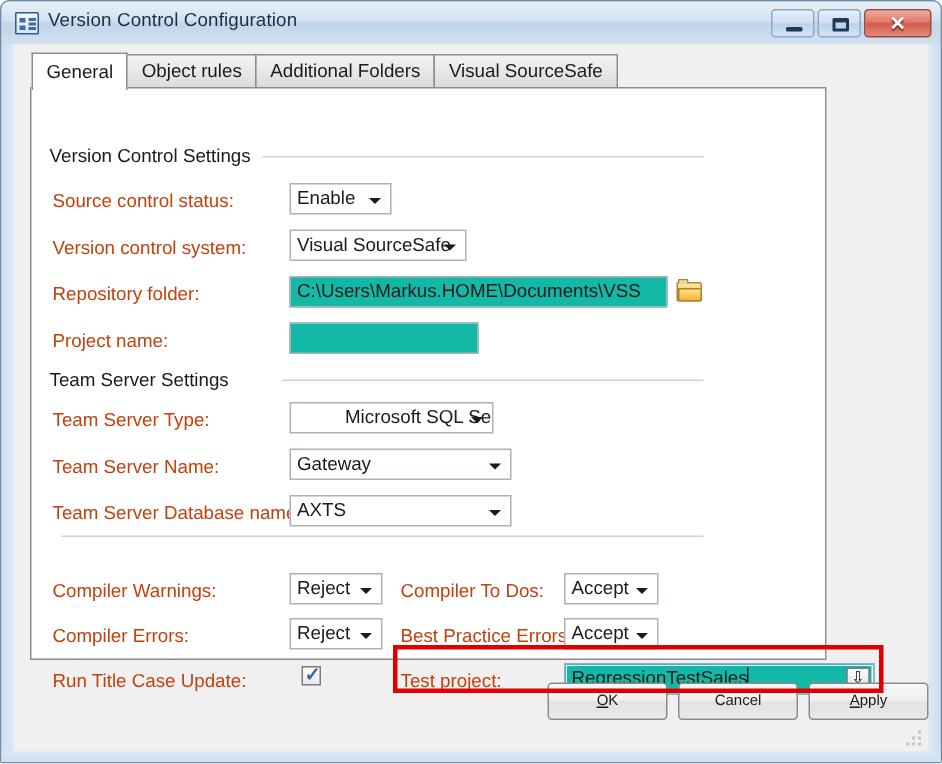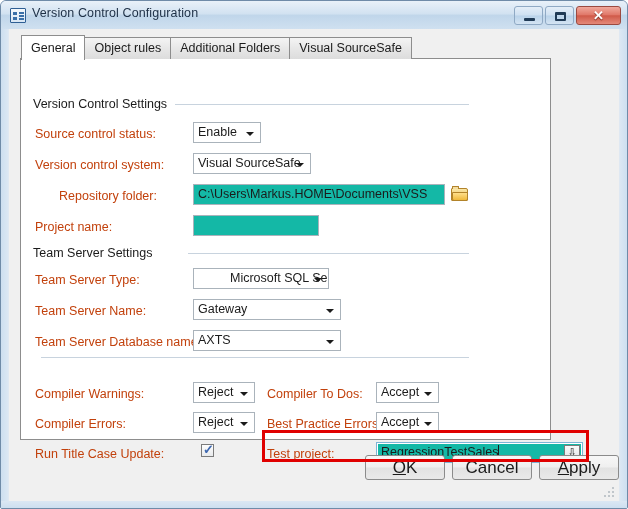--- a/index.html
+++ b/index.html
@@ -146,21 +146,21 @@
     border-right: 1px solid #dfe8f2;
     box-sizing: border-box;
   }
 
   
   .tabstrip {
     position: absolute;
     left: 12px; top: 6px;
     height: 24px;
     display: flex;
-    align-items: flex-end;
+    align-items: center;
     z-index: 3;
   }
   .tab {
     box-sizing: border-box;
     height: 22px;
     padding: 0 9px;
     line-height: 21px;
     font-size: 12.5px;
     color: #1b1b1b;
     border: 1px solid #8d8d8d;
@@ -347,21 +347,21 @@
   }
 
   
   .dlgbtn {
     position: absolute;
     box-sizing: border-box;
     height: 25px;
     border: 1px solid #8b8b8b;
     border-radius: 3px;
     background: linear-gradient(to bottom, #f7f7f7 0%, #efefef 48%, #e2e2e2 52%, #e9e9e9 100%);
-    font-size: 17px;
+    font-size: 10px;
     color: #1b1b1b;
     line-height: 23px;
     text-align: center;
     cursor: default;
   }
   .dlgbtn u { text-decoration: underline; }
 
   
   .grip {
     position: absolute;
@@ -430,21 +430,21 @@
         <span>Enable</span>
         <span class="arrow"></span>
       </div>
 
       <div class="lbl" style="left:14px; top:98px;">Version control system:</div>
       <div class="combo" style="left:172px; top:94px; width:118px;">
         <span>Visual SourceSafe</span>
         <span class="arrow"></span>
       </div>
 
-      <div class="lbl" style="left:14px; top:129px;margin-left:24px;">Repository folder:</div>
+      <div class="lbl" style="left:14px; top:129px;">Repository folder:</div>
       <div class="tbox" style="left:172px; top:125px; width:252px;">
         <span>C:\Users\Markus.HOME\Documents\VSS</span>
       </div>
       <div class="folder-btn" style="left:430px; top:127px;">
         <span class="folder-back"></span>
         <span class="folder-tab"></span>
         <span class="folder-front"></span>
       </div>
 
       <div class="lbl" style="left:14px; top:160px;">Project name:</div>

